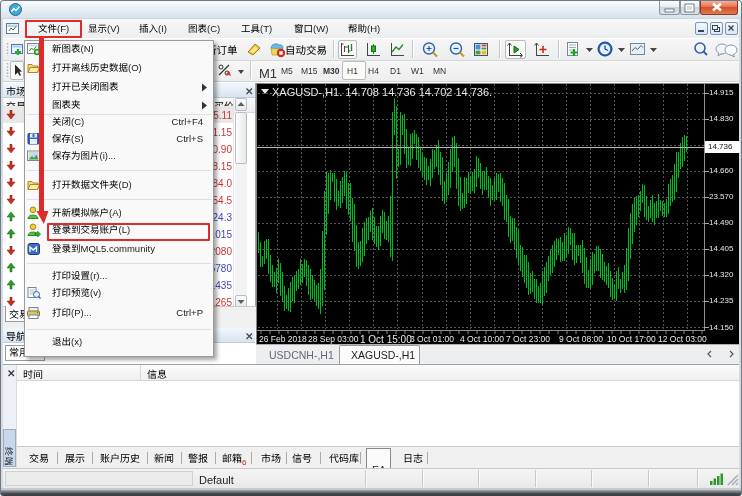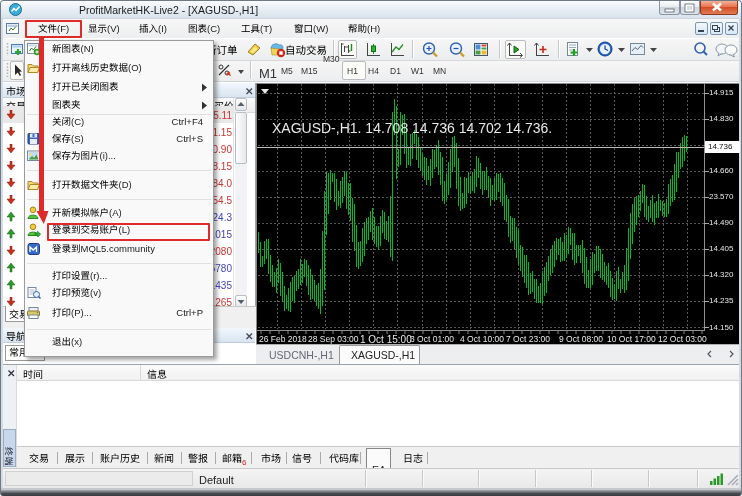--- a/index.html
+++ b/index.html
@@ -91,21 +91,20 @@
     </defs>
   </svg>
 <div id="w">
 <div style="position:absolute;left:0px;top:0px;width:742px;height:496px;background:#D5DBE2;border-radius:4px 4px 3px 3px;box-shadow:inset 0 0 0 1px #6E7983;"></div>
     <div style="position:absolute;left:1px;top:1px;width:740px;height:18px;background:linear-gradient(#F9FBFD,#E6EDF4 55%,#D9E2EB);border-bottom:1px solid #CDD6E0;border-radius:3px 3px 0 0;box-sizing:border-box;"></div>
     <svg style="position:absolute;left:9px;top:3px" width="13" height="13">
       <circle cx="6.5" cy="6.5" r="6" fill="#3AACD8"></circle>
       <circle cx="6.5" cy="6.5" r="6" fill="none" stroke="#23648C"></circle>
       <path d="M2.5 8.5 L5 5.5 L7 7.5 L10.5 3.5" stroke="#fff" stroke-width="1.4" fill="none"></path>
     </svg>
-    <div style="position:absolute;left:79px;top:4px;font-size:10.5px;color:#1a1a1a;white-space:pre;">ProfitMarketHK-Live2 - [XAGUSD-,H1]</div>
     <div style="position:absolute;left:659px;top:1px;width:21px;height:14px;background:linear-gradient(#FDFDFE,#E9ECEF 45%,#CFD6DD 50%,#DFE5EA);border:1px solid #8A94A0;border-top:none;border-radius:0 0 3px 3px;box-sizing:border-box;"></div>
     <div style="position:absolute;left:680px;top:1px;width:20px;height:14px;background:linear-gradient(#FDFDFE,#E9ECEF 45%,#CFD6DD 50%,#DFE5EA);border:1px solid #8A94A0;border-top:none;border-radius:0 0 3px 3px;box-sizing:border-box;"></div>
     <div style="position:absolute;left:700px;top:1px;width:38px;height:14px;background:linear-gradient(#F4B19B,#E8714C 45%,#D4502A 50%,#E27B52);border:1px solid #8A3A20;border-top:none;border-radius:0 0 3px 3px;box-sizing:border-box;"></div>
     <svg style="position:absolute;left:659px;top:1px;" width="80" height="14" viewBox="0 0 80 14">
       <rect x="6" y="8" width="9" height="3" fill="#fff" stroke="#56606A" stroke-width="0.8"></rect>
       <rect x="26" y="3" width="9" height="8" fill="#fff" stroke="#56606A" stroke-width="0.8"></rect>
       <rect x="28" y="5" width="5" height="4" fill="#D8DCE0"></rect>
       <path d="M54 2.5 L62 9.5 M62 2.5 L54 9.5" stroke="#fff" stroke-width="2.6"></path>
     </svg>
     <div style="position:absolute;left:3px;top:19px;width:736px;height:19px;background:linear-gradient(#F7F7F7,#EDEEEF);"></div>
@@ -267,21 +266,21 @@
       <path d="M3 13 L13 3" stroke="#333" stroke-width="1.2"></path>
       <circle cx="5" cy="5" r="2" fill="none" stroke="#333"></circle>
       <circle cx="11" cy="11" r="2" fill="none" stroke="#333"></circle>
       <path d="M13 9 l2 5 l-5 -2" fill="#E03020"></path>
       <path d="M22 8 l3 4 l3 -4 z" fill="#444"></path>
     </svg>
     <div style="position:absolute;left:250px;top:61px;width:1px;height:18px;background:#C4C8CC;border-right:1px solid #fff;"></div>
     <div style="position:absolute;left:259px;top:66px;font-size:13px;color:#333;white-space:pre;">M1</div>
     <div style="position:absolute;left:281px;top:66px;font-size:8.5px;color:#333;white-space:pre;">M5</div>
     <div style="position:absolute;left:301px;top:66px;font-size:8.5px;color:#333;white-space:pre;">M15</div>
-    <div style="position:absolute;left:323px;top:54px;font-size:8.5px;color:#333;white-space:pre;">M30</div>
+    <div style="position:absolute;left:323px;top:66px;font-size:8.5px;color:#333;white-space:pre;font-weight:bold;">M30</div>
     <div style="position:absolute;left:342px;top:61px;width:24px;height:19px;background:#FBFBF8;border:1px solid #B8BCC0;box-sizing:border-box;border-radius:2px;"></div>
     <div style="position:absolute;left:347px;top:66px;font-size:8.5px;color:#333;white-space:pre;">H1</div>
     <div style="position:absolute;left:368px;top:66px;font-size:8.5px;color:#333;white-space:pre;">H4</div>
     <div style="position:absolute;left:390px;top:66px;font-size:8.5px;color:#333;white-space:pre;">D1</div>
     <div style="position:absolute;left:411px;top:66px;font-size:8.5px;color:#333;white-space:pre;">W1</div>
     <div style="position:absolute;left:433px;top:66px;font-size:8.5px;color:#333;white-space:pre;">MN</div>
     <div style="position:absolute;left:3px;top:83px;width:253px;height:283px;background:#fff;border-right:1px solid #9AA2AA;box-sizing:border-box;"></div>
     <div style="position:absolute;left:3px;top:83px;width:252px;height:15px;background:linear-gradient(#F2F7FC,#D8E4F0);border-bottom:1px solid #C0CCD8;box-sizing:border-box;"></div>
     <svg style="position:absolute;left:6px;top:85px;" width="103" height="15" viewBox="0 0 103 15">
       <use href="#u5E02" transform="translate(0.0,10) scale(0.0100,-0.0100)"></use>
@@ -394,21 +393,21 @@
       <path d="M0 247.5H448" stroke="#909090"></path>
       <path d="M4 248v3M13 248v3M22 248v3M31 248v3M40 248v3M49 248v3M58 248v3M67 248v3M76 248v3M85 248v3M94 248v3M103 248v3M112 248v3M121 248v3M130 248v3M139 248v3M148 248v3M157 248v3M166 248v3M175 248v3M184 248v3M193 248v3M202 248v3M211 248v3M220 248v3M229 248v3M238 248v3M247 248v3M256 248v3M265 248v3M274 248v3M283 248v3M292 248v3M301 248v3M310 248v3M319 248v3M328 248v3M337 248v3M346 248v3M355 248v3M364 248v3M373 248v3M382 248v3M391 248v3M400 248v3M409 248v3M418 248v3M427 248v3M436 248v3M445 248v3" stroke="#888" stroke-width="1" stroke-dasharray="none"></path>
     </svg>
     <svg style="position:absolute;left:0;top:0" width="742" height="360" viewBox="0 0 742 360">
       <path d="M258.5 232V253M260.5 242V267M262.5 256V267M264.5 241V264M266.5 239V259M268.5 239V274M270.5 255V282M272.5 265V287M274.5 272V287M276.5 268V293M278.5 259V283M280.5 263V296M282.5 272V302M284.5 286V311M286.5 295V309M288.5 288V311M290.5 282V312M292.5 277V301M294.5 276V303M296.5 271V291M298.5 269V289M300.5 259V285M302.5 264V283M304.5 259V277M306.5 260V286M308.5 265V295M310.5 269V300M312.5 275V299M314.5 280V301M316.5 285V306M318.5 283V309M320.5 269V314M322.5 231V306M324.5 191V290M326.5 172V235M328.5 173V214M330.5 170V200M332.5 173V182M334.5 173V202M336.5 179V210M338.5 191V206M340.5 181V208M342.5 177V203M344.5 171V196M346.5 172V209M348.5 183V215M350.5 183V221M352.5 198V242M354.5 204V251M356.5 225V267M358.5 242V269M360.5 241V266M362.5 228V262M364.5 222V256M366.5 218V244M368.5 217V240M370.5 211V232M372.5 208V240M374.5 217V244M376.5 226V247M378.5 226V250M380.5 216V246M382.5 210V233M384.5 212V239M386.5 221V240M388.5 216V242M390.5 196V257M392.5 112V261M394.5 99V135M396.5 106V179M398.5 149V167M400.5 112V165M402.5 115V135M404.5 114V154M406.5 129V168M408.5 147V165M410.5 134V166M412.5 133V159M414.5 130V144M416.5 134V160M418.5 137V168M420.5 147V171M422.5 154V176M424.5 157V180M426.5 158V185M428.5 166V180M430.5 159V186M432.5 149V178M434.5 150V169M436.5 145V167M438.5 140V175M440.5 152V185M442.5 157V201M444.5 181V204M446.5 174V200M448.5 162V195M450.5 149V188M452.5 137V172M454.5 136V167M456.5 143V189M458.5 158V206M460.5 177V211M462.5 193V209M464.5 177V208M466.5 178V204M468.5 172V193M470.5 176V194M472.5 172V191M474.5 169V193M476.5 156V187M478.5 158V178M480.5 163V189M482.5 171V195M484.5 171V190M486.5 167V190M488.5 176V198M490.5 178V206M492.5 185V200M494.5 178V201M496.5 173V200M498.5 174V192M500.5 173V202M502.5 178V206M504.5 183V220M506.5 195V222M508.5 199V237M510.5 216V243M512.5 218V241M514.5 218V249M516.5 227V258M518.5 230V265M520.5 245V271M522.5 247V277M524.5 255V283M526.5 255V288M528.5 262V295M530.5 273V294M532.5 271V292M534.5 279V299M536.5 279V303M538.5 286V303M540.5 283V303M542.5 271V304M544.5 267V296M546.5 262V293M548.5 256V281M550.5 250V275M552.5 245V273M554.5 241V267M556.5 238V260M558.5 239V255M560.5 237V262M562.5 242V261M564.5 233V261M566.5 235V258M568.5 227V254M570.5 228V245M572.5 233V260M574.5 233V265M576.5 245V263M578.5 245V256M580.5 245V263M582.5 240V273M584.5 248V284M586.5 257V288M588.5 270V288M590.5 259V288M592.5 252V285M594.5 254V273M596.5 246V271M598.5 246V271M600.5 249V278M602.5 254V280M604.5 262V282M606.5 266V285M608.5 263V288M610.5 271V297M612.5 278V300M614.5 284V299M616.5 271V301M618.5 267V289M620.5 279V293M622.5 272V289M624.5 265V293M626.5 248V290M628.5 228V281M630.5 213V259M632.5 204V244M634.5 198V232M636.5 196V225M638.5 195V217M640.5 191V211M642.5 184V203M644.5 185V217M646.5 196V220M648.5 206V222M650.5 200V218M652.5 195V222M654.5 203V225M656.5 201V218M658.5 194V218M660.5 200V211M662.5 201V216M664.5 203V217M666.5 199V217M668.5 184V214M670.5 179V206M672.5 175V202M674.5 164V200M676.5 152V192M678.5 152V178M680.5 143V169M682.5 137V167M684.5 135V161M686.5 136V152" stroke="#00BB22" stroke-width="1" fill="none"></path>
       <path d="M257 147.5H704" stroke="#BBBBBB" stroke-width="1"></path>
     </svg>
     <svg style="position:absolute;left:260px;top:86px;" width="12" height="10" viewBox="0 0 12 10">
       <path d="M1 3 L9 3 L5 8 Z" fill="#E8E8E8"></path>
     </svg>
-    <div style="position:absolute;left:272px;top:86px;font-size:14px;color:#E8E8E8;white-space:pre;margin-top:34px;">XAGUSD-,H1. 14.708 14.736 14.702 14.736.</div>
+    <div style="position:absolute;left:272px;top:86px;font-size:11px;color:#E8E8E8;white-space:pre;">XAGUSD-,H1. 14.708 14.736 14.702 14.736.</div>
     <div style="position:absolute;left:709px;top:88.0px;font-size:8px;color:#E8E8E8;white-space:pre;">14.915</div>
     <div style="position:absolute;left:709px;top:114.06px;font-size:8px;color:#E8E8E8;white-space:pre;">14.830</div>
     <div style="position:absolute;left:709px;top:140.12px;font-size:8px;color:#E8E8E8;white-space:pre;">14.745</div>
     <div style="position:absolute;left:709px;top:166.18px;font-size:8px;color:#E8E8E8;white-space:pre;">14.660</div>
     <div style="position:absolute;left:709px;top:192.24px;font-size:8px;color:#E8E8E8;white-space:pre;">23.570</div>
     <div style="position:absolute;left:709px;top:218.29999999999998px;font-size:8px;color:#E8E8E8;white-space:pre;">14.490</div>
     <div style="position:absolute;left:709px;top:244.35999999999999px;font-size:8px;color:#E8E8E8;white-space:pre;">14.405</div>
     <div style="position:absolute;left:709px;top:270.41999999999996px;font-size:8px;color:#E8E8E8;white-space:pre;">14.320</div>
     <div style="position:absolute;left:709px;top:296.48px;font-size:8px;color:#E8E8E8;white-space:pre;">14.235</div>
     <div style="position:absolute;left:709px;top:322.53999999999996px;font-size:8px;color:#E8E8E8;white-space:pre;text-align:right;">14.150</div>

